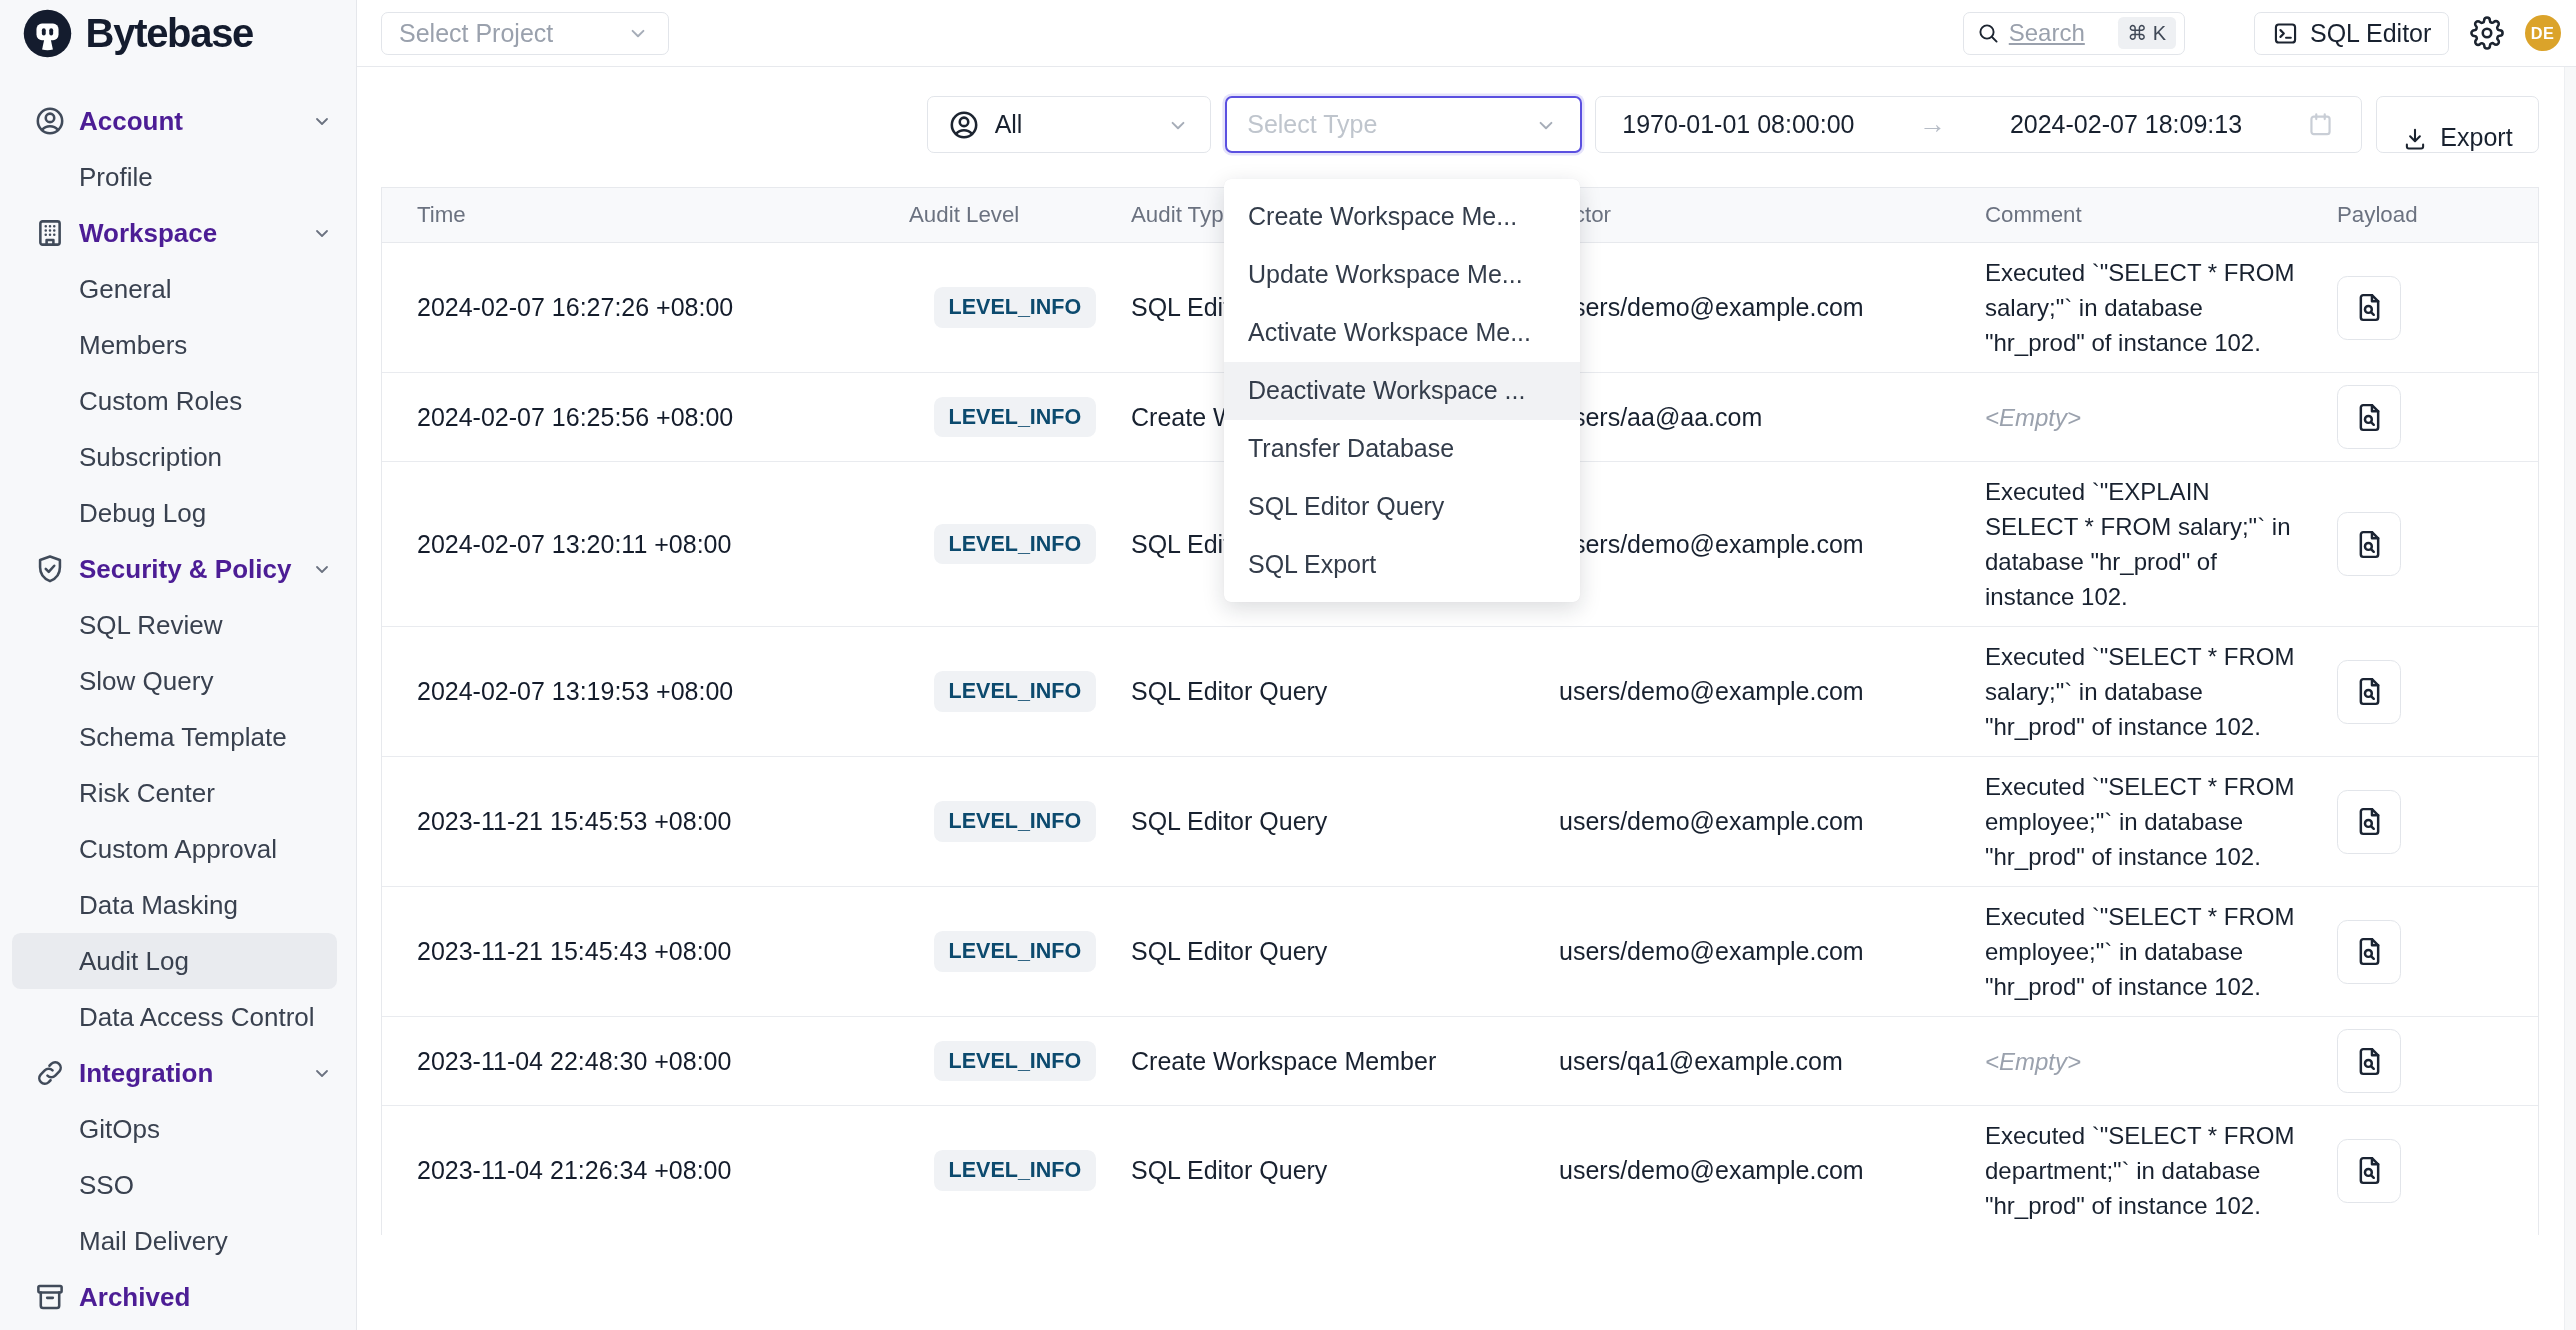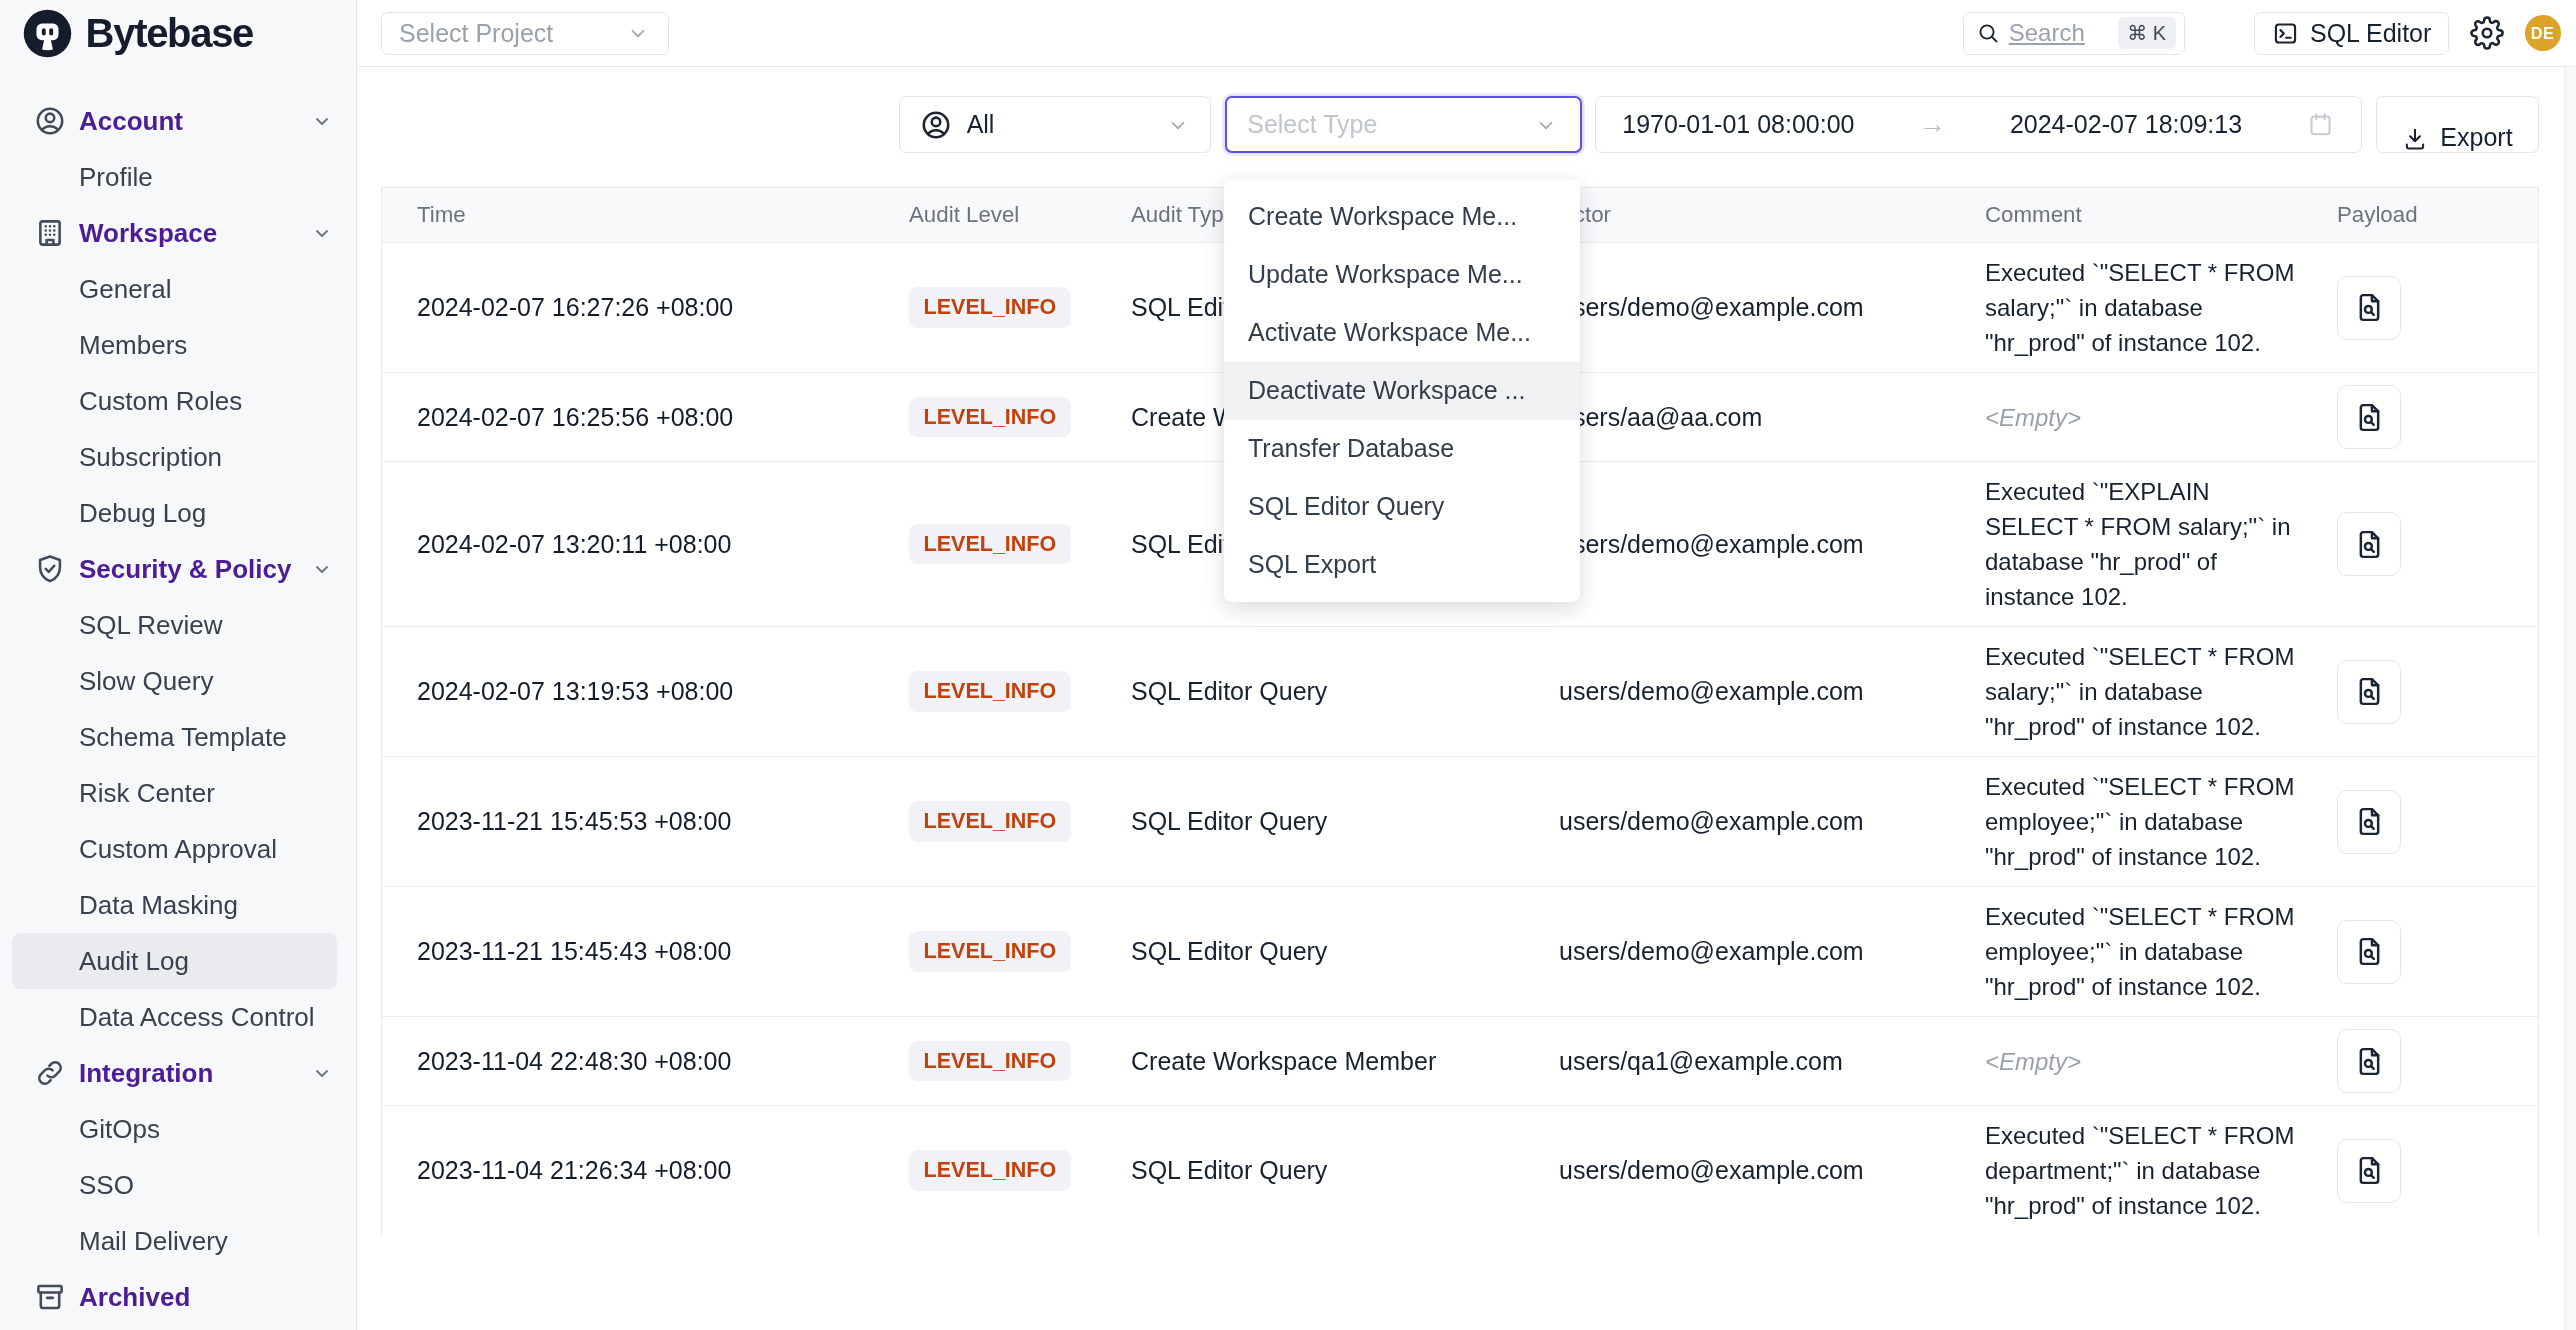--- a/index.html
+++ b/index.html
@@ -43,41 +43,41 @@
   .gear-btn { width: 34px; height: 34px; color: #1c2430; cursor: pointer; background: none; border: none; }
   .gear-btn svg { width: 100%; height: 100%; }
   .avatar { width: 36px; height: 36px; border-radius: 50%; color: #fff; font-size: 16.3px; font-weight: 700; display: flex; align-items: center; justify-content: center; letter-spacing: 0.4px; cursor: pointer; }
 
   
   .content { position: relative; flex: 1; background: #fff; }
   .scroll-gutter { position: absolute; right: 0; top: 0; bottom: 0; width: 12px; background: #f7f8f9; border-left: 0.9px solid #edeff2; }
 
   .filters { position: absolute; top: 29px; right: 37px; display: flex; gap: 13.7px; }
   .ctl { height: 57px; background: #fff; border: 0.9px solid #e2e5ea; border-radius: 6.9px; display: flex; align-items: center; font-size: 25px; color: #18212f; }
-  .ctl.actor { width: 312px; padding: 0 19px; gap: 13.7px; cursor: pointer; }
+  .ctl.actor { width: 284px; padding: 0 19px; gap: 13.7px; cursor: pointer; }
   .ctl.actor .a-icon { width: 34px; height: 34px; color: #1c2430; }
   .ctl.actor .a-icon svg { width: 100%; height: 100%; }
   .ctl.type { width: 357px; padding: 0 20.6px; border: 2.6px solid var(--accent, #5b50e0); box-shadow: 0 0 0 2.6px rgba(91,80,224,0.16); cursor: pointer; }
   .ctl.type .ph { color: #bfc5cd; }
   .ctl.daterange { width: 767px; padding: 0 26px; justify-content: space-between; cursor: pointer; }
   .ctl.daterange .arrow { color: #b6bcc6; font-size: 27px; }
   .ctl.daterange .cal { width: 29px; height: 29px; color: #c9ced6; }
   .ctl.daterange .cal svg { width: 100%; height: 100%; }
   .export-btn { width: 163px; height: 57px; background: #fff; border: 0.9px solid #e2e5ea; border-radius: 6.9px; display: flex; align-items: flex-end; justify-content: center; gap: 12px; font-size: 25px; color: #18212f; cursor: pointer; }
   .export-btn .d-icon { width: 26px; height: 26px; color: #1c2430; }
   .export-btn .d-icon svg { width: 100%; height: 100%; }
 
   
   .audit-table { position: absolute; left: 24px; top: 120px; width: 2158px; border: 0.9px solid #e7e9ed; border-bottom: none; background: #fff; }
   .thead, .trow { display: grid; grid-template-columns: 492px 222px 428px 426px 352px 202px; padding-left: 35px; align-items: center; }
   .thead { height: 55px; background: #f8f9fb; color: #6b7280; font-size: 22.3px; font-weight: 500; border-bottom: 0.9px solid #e7e9ed; }
   .trow { padding-top: 12px; padding-bottom: 12px; min-height: 83px; font-size: 25px; background: #fff; }
   .trow + .trow { border-top: 0.9px solid #e9ebef; }
   .cell-time { color: #141c2b; }
-  .badge { display: inline-block; background: #f0f2f5; border-radius: 8.6px; padding: 7.7px 14.6px; font-size: 21.5px; font-weight: 700; color: #c2410c; }
+  .badge { display: inline-block; background: #f0f2f5; border-radius: 8.6px; padding: 7.7px 14.6px; font-size: 21.5px; font-weight: 700; color: #0c4a6e; margin-left: 25px; }
   .cell-type, .cell-actor { color: #18212f; }
   .cell-comment { font-size: 24px; line-height: 35px; color: #18212f; padding-right: 34px; }
   .cell-comment.empty { color: #9aa1ad; font-style: italic; }
   .payload-btn { width: 64px; height: 64px; border: 0.9px solid #e2e5ea; border-radius: 10.3px; background: #fff; display: flex; align-items: center; justify-content: center; color: #1b2433; cursor: pointer; }
   .payload-btn .p-icon { width: 33px; height: 33px; }
   .payload-btn .p-icon svg { width: 100%; height: 100%; }
 
   
   .dropdown { position: absolute; left: 867px; top: 112px; width: 356px; background: #fff; border-radius: 6.9px; box-shadow: 0 6.9px 22.3px rgba(18,24,38,0.15), 0 0 0.9px rgba(0,0,0,0.08); padding: 8.6px 0; z-index: 50; }
   .dd-item { height: 58px; display: flex; align-items: center; padding-left: 24px; font-size: 25px; color: #333c4a; cursor: pointer; }

